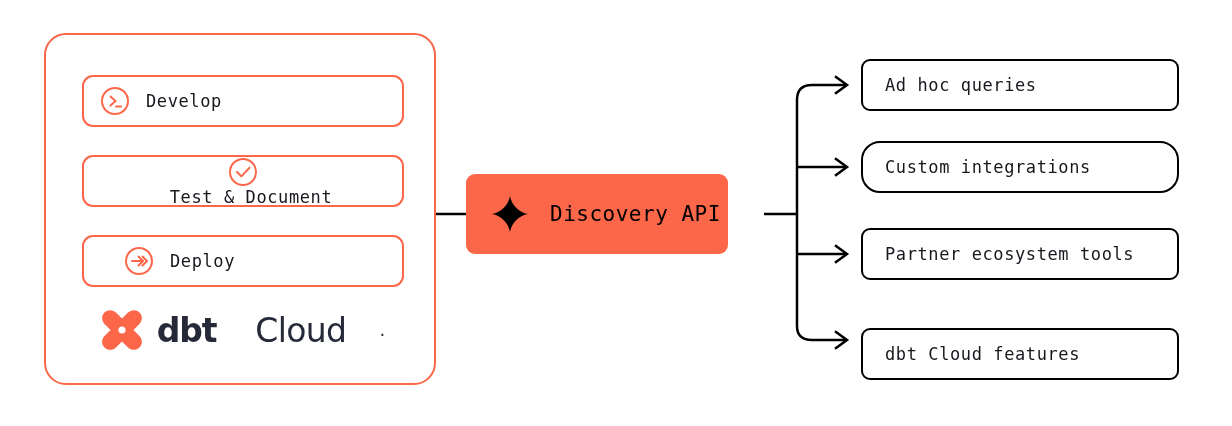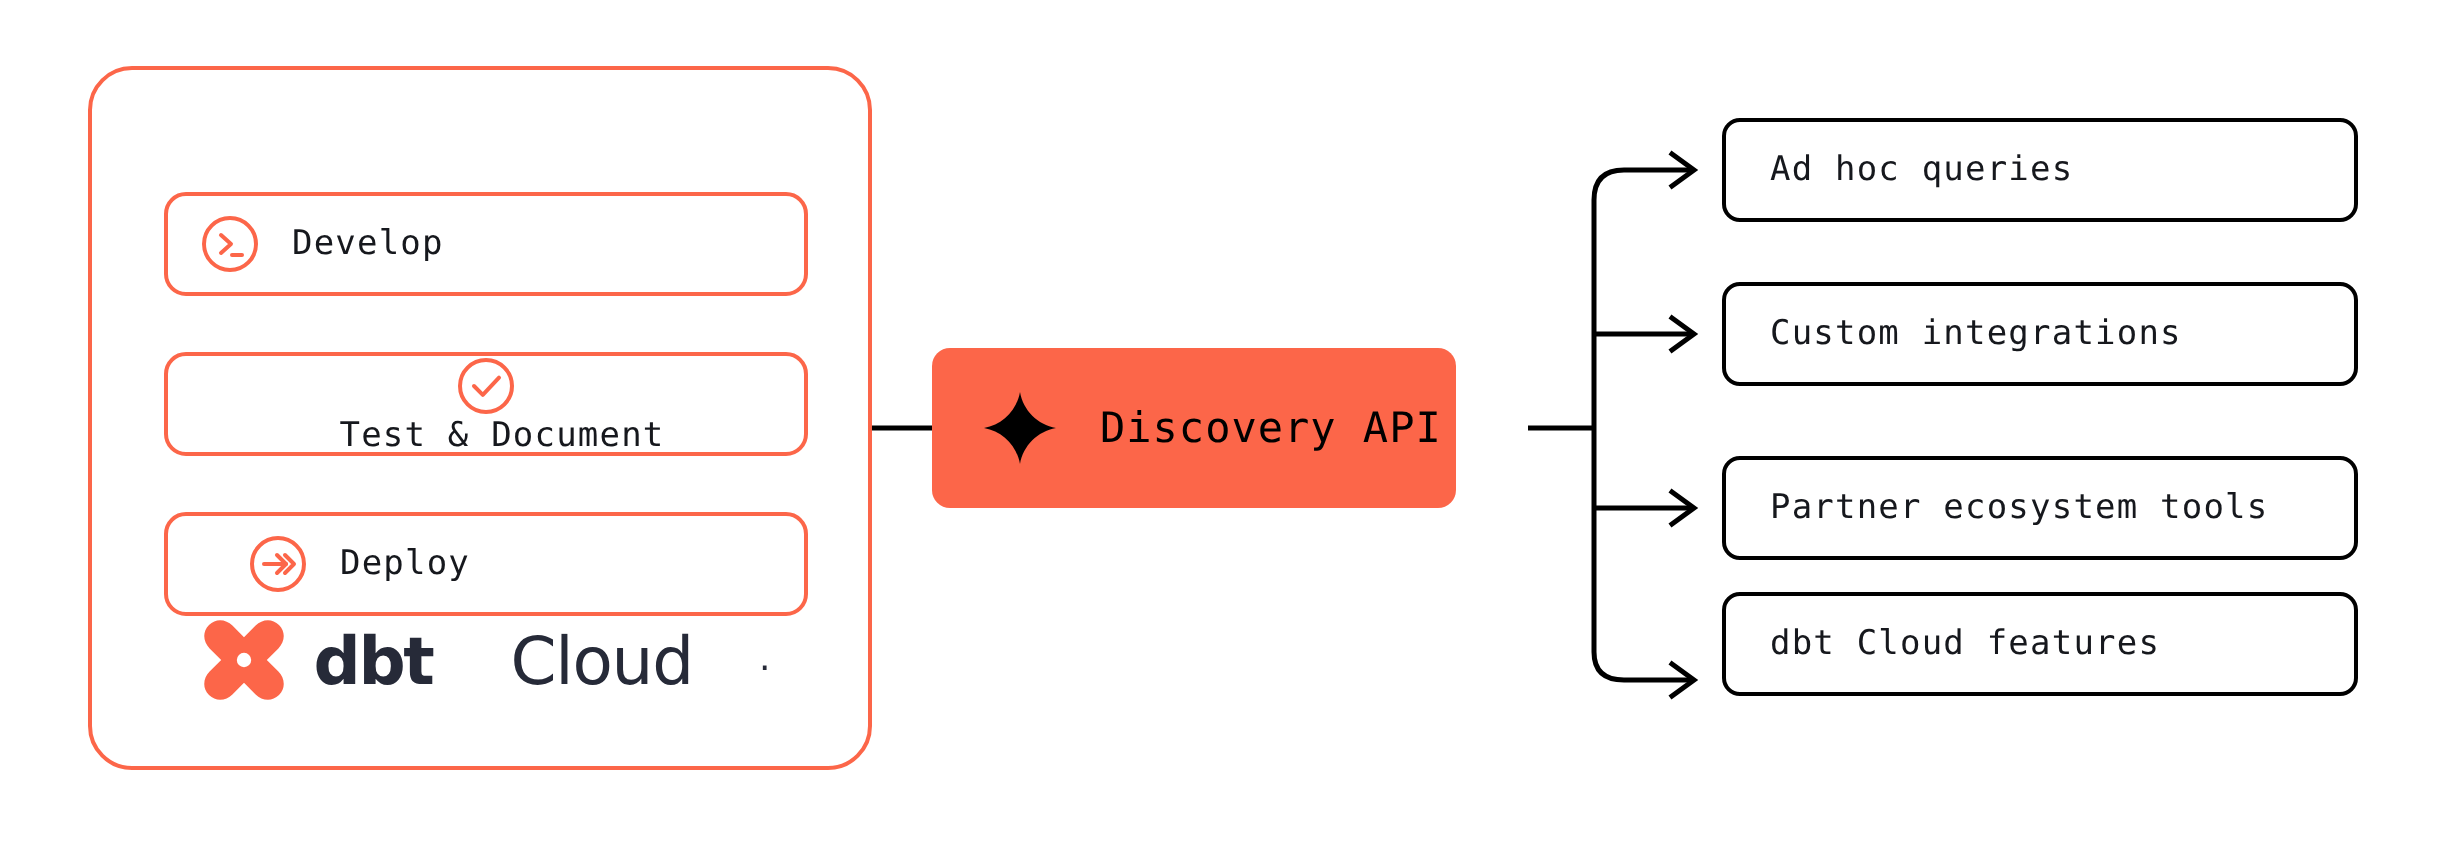--- a/index.html
+++ b/index.html
@@ -37,21 +37,20 @@
     left: 36px;
     width: 322px;
     height: 52px;
     border: 2px solid #FC6649;
     border-radius: 11px;
     box-sizing: border-box;
     background: #ffffff;
     display: flex;
     align-items: center;
     padding-left: 16px;
-    margin-top: 21px;
   }
   #stage-develop  { top: 40px; }
   #stage-test     { top: 120px; flex-direction: column; }
   #stage-deploy   { top: 200px; padding-left: 40px; }
 
   .stage-icon {
     width: 30px;
     height: 30px;
     flex: 0 0 30px;
     display: block;
@@ -132,23 +131,23 @@
     height: 52px;
     border: 2px solid #000000;
     border-radius: 9px;
     box-sizing: border-box;
     background: #ffffff;
     display: flex;
     align-items: center;
     padding-left: 22px;
   }
   #output-0 { top: 59px; }
-  #output-1 { top: 141px; }
+  #output-1 { top: 141px; border-radius: 19px; }
   #output-2 { top: 228px; text-align: center; }
-  #output-3 { top: 296px; }
+  #output-3 { top: 328px; }
 
   .output-label {
     font-family: "DejaVu Sans Mono", "Liberation Mono", monospace;
     font-size: 17px;
     letter-spacing: 0.6px;
     color: #16181d;
     white-space: nowrap;
   }
 
   

